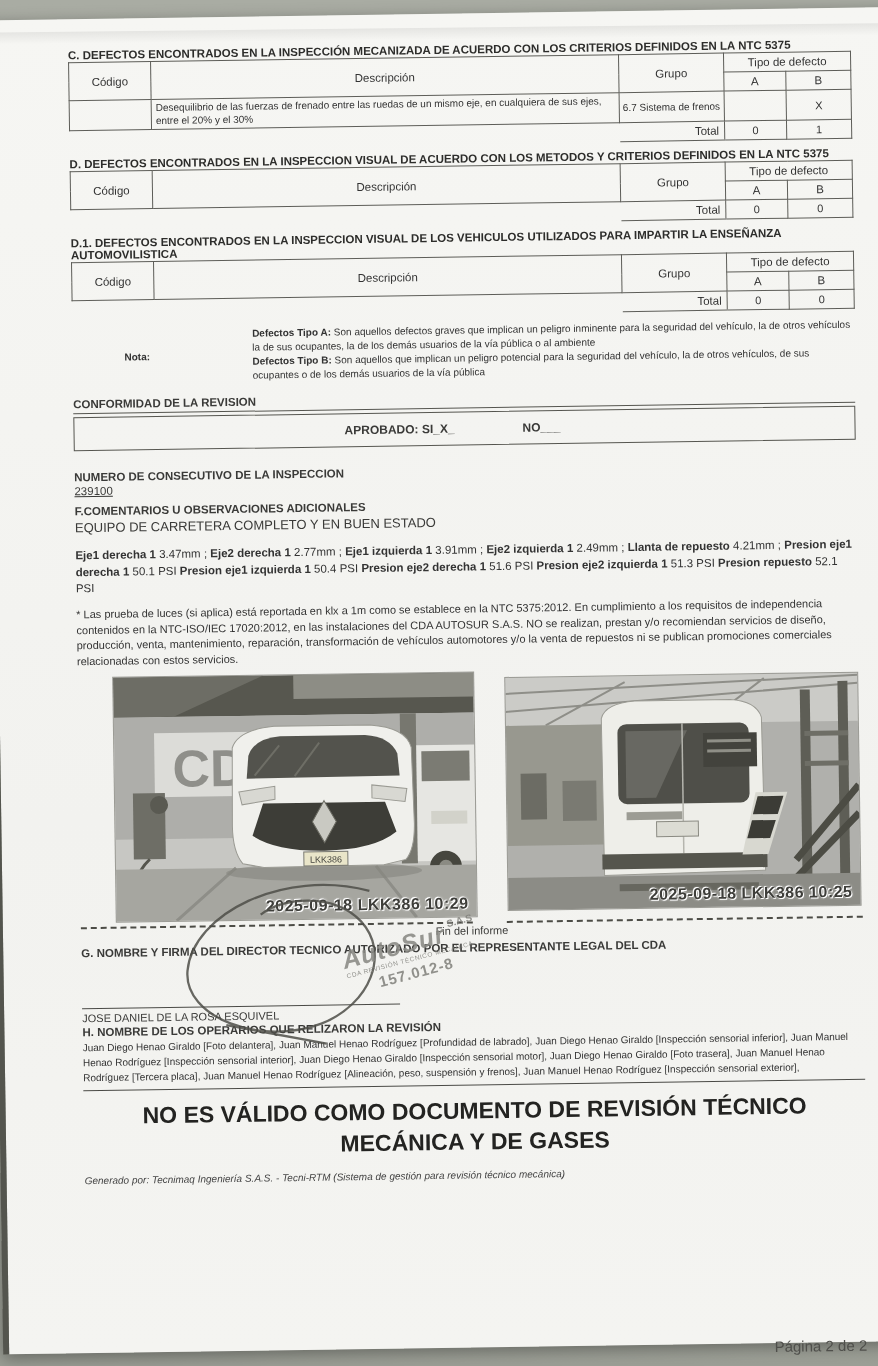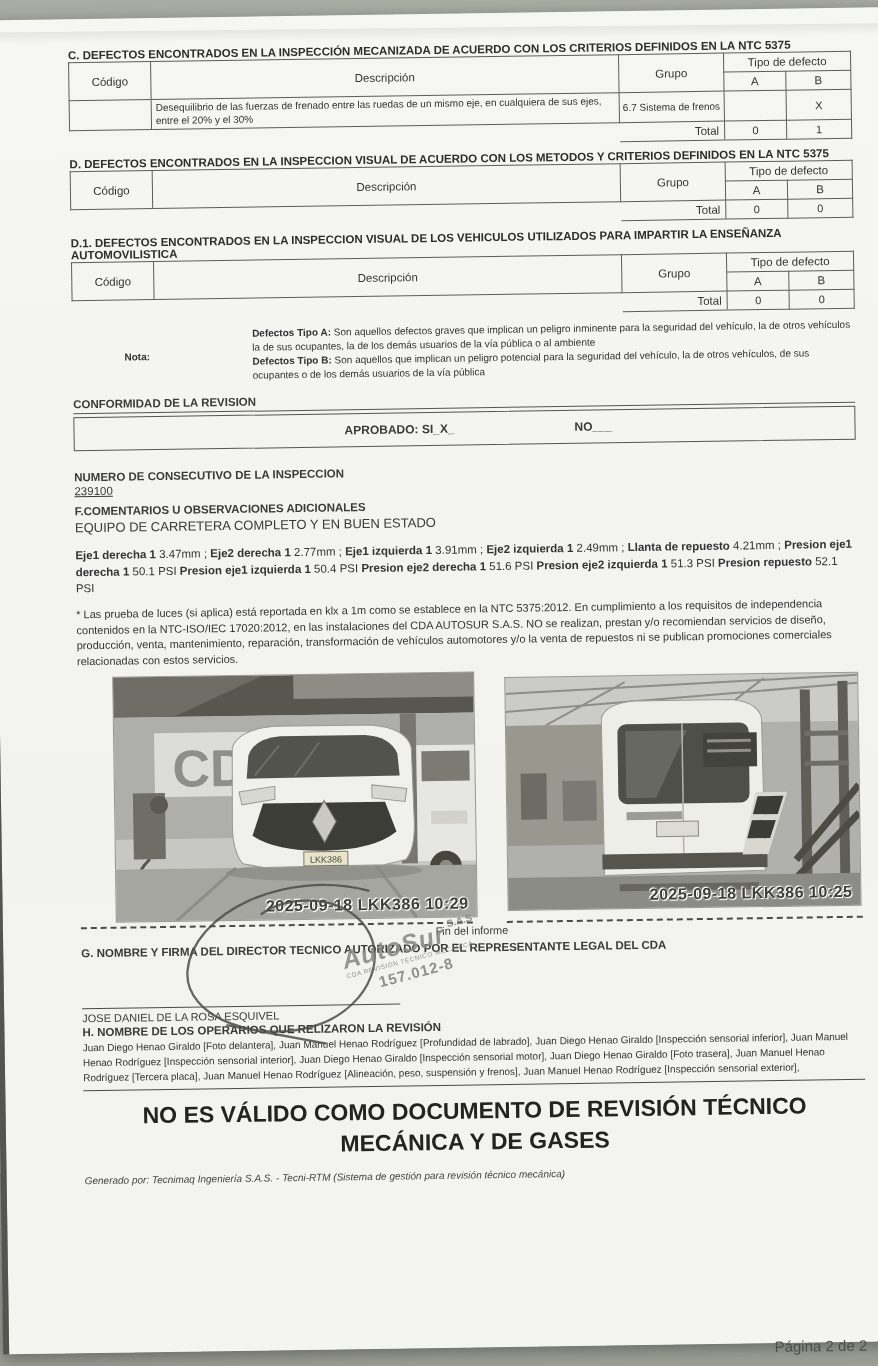--- a/index.html
+++ b/index.html
@@ -33,21 +33,21 @@
   .tbl-gap{height:8px;}
 
   .nota-row{display:flex;margin:9px 0 0 52px;font-size:10px;color:#333;}
   .nota-label{width:128px;font-weight:bold;align-self:center;}
   .nota-text{flex:1;line-height:1.4;}
 
   .conf{margin-top:13px;}
   .conf-title{font-weight:bold;font-size:11.5px;border-bottom:1.5px solid #55554f;padding-bottom:3px;}
   .conf-box{border:1.5px solid #55554f;height:32px;display:flex;align-items:center;margin-top:3px;font-weight:bold;font-size:12px;}
   .conf-aprobado{margin-left:270px;}
-  .conf-no{margin-left:120px;}
+  .conf-no{margin-left:68px;}
 
   .consec{margin-top:20px;}
   .consec-title{font-weight:bold;font-size:11.5px;}
   .consec-value{font-size:11.5px;text-decoration:underline;margin-top:2px;}
   .coment{margin-top:8px;}
   .coment-title{font-weight:bold;font-size:11.5px;}
   .coment-text{font-size:13px;margin-top:3px;}
 
   .mediciones{margin-top:12px;font-size:11.5px;line-height:1.45;color:#333;}
   .luces{margin-top:10px;font-size:11px;line-height:1.42;color:#333;}

